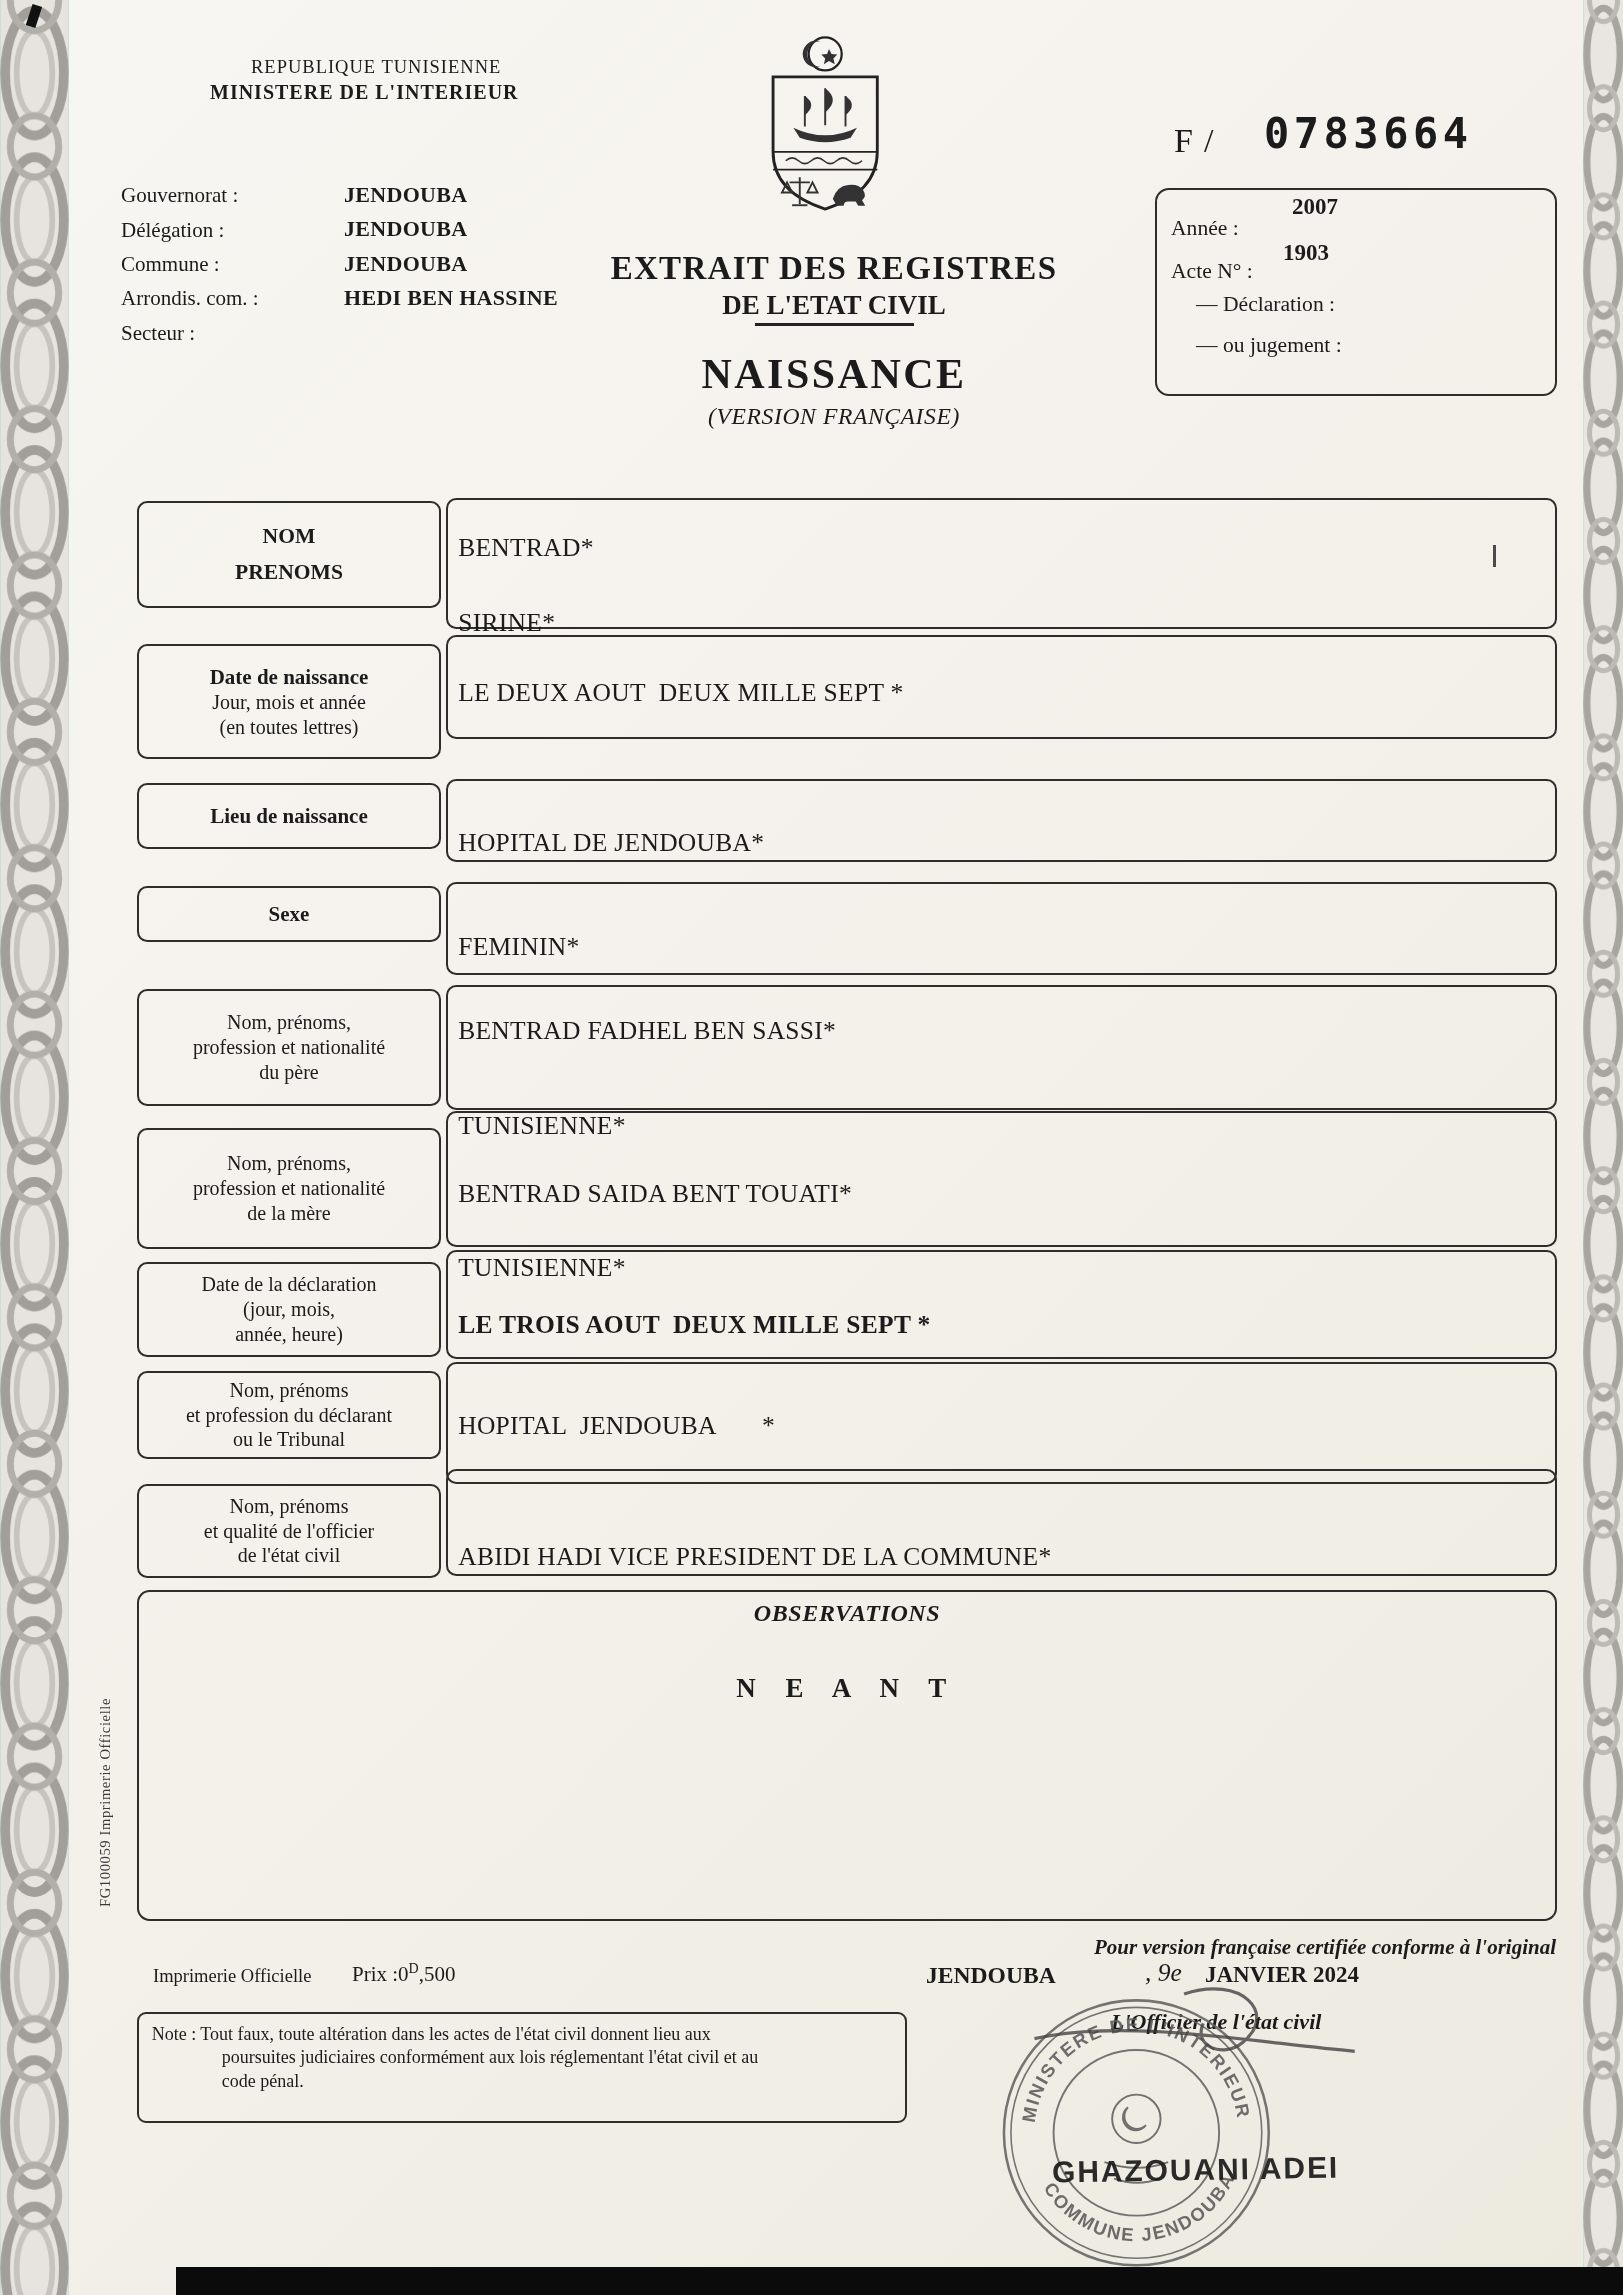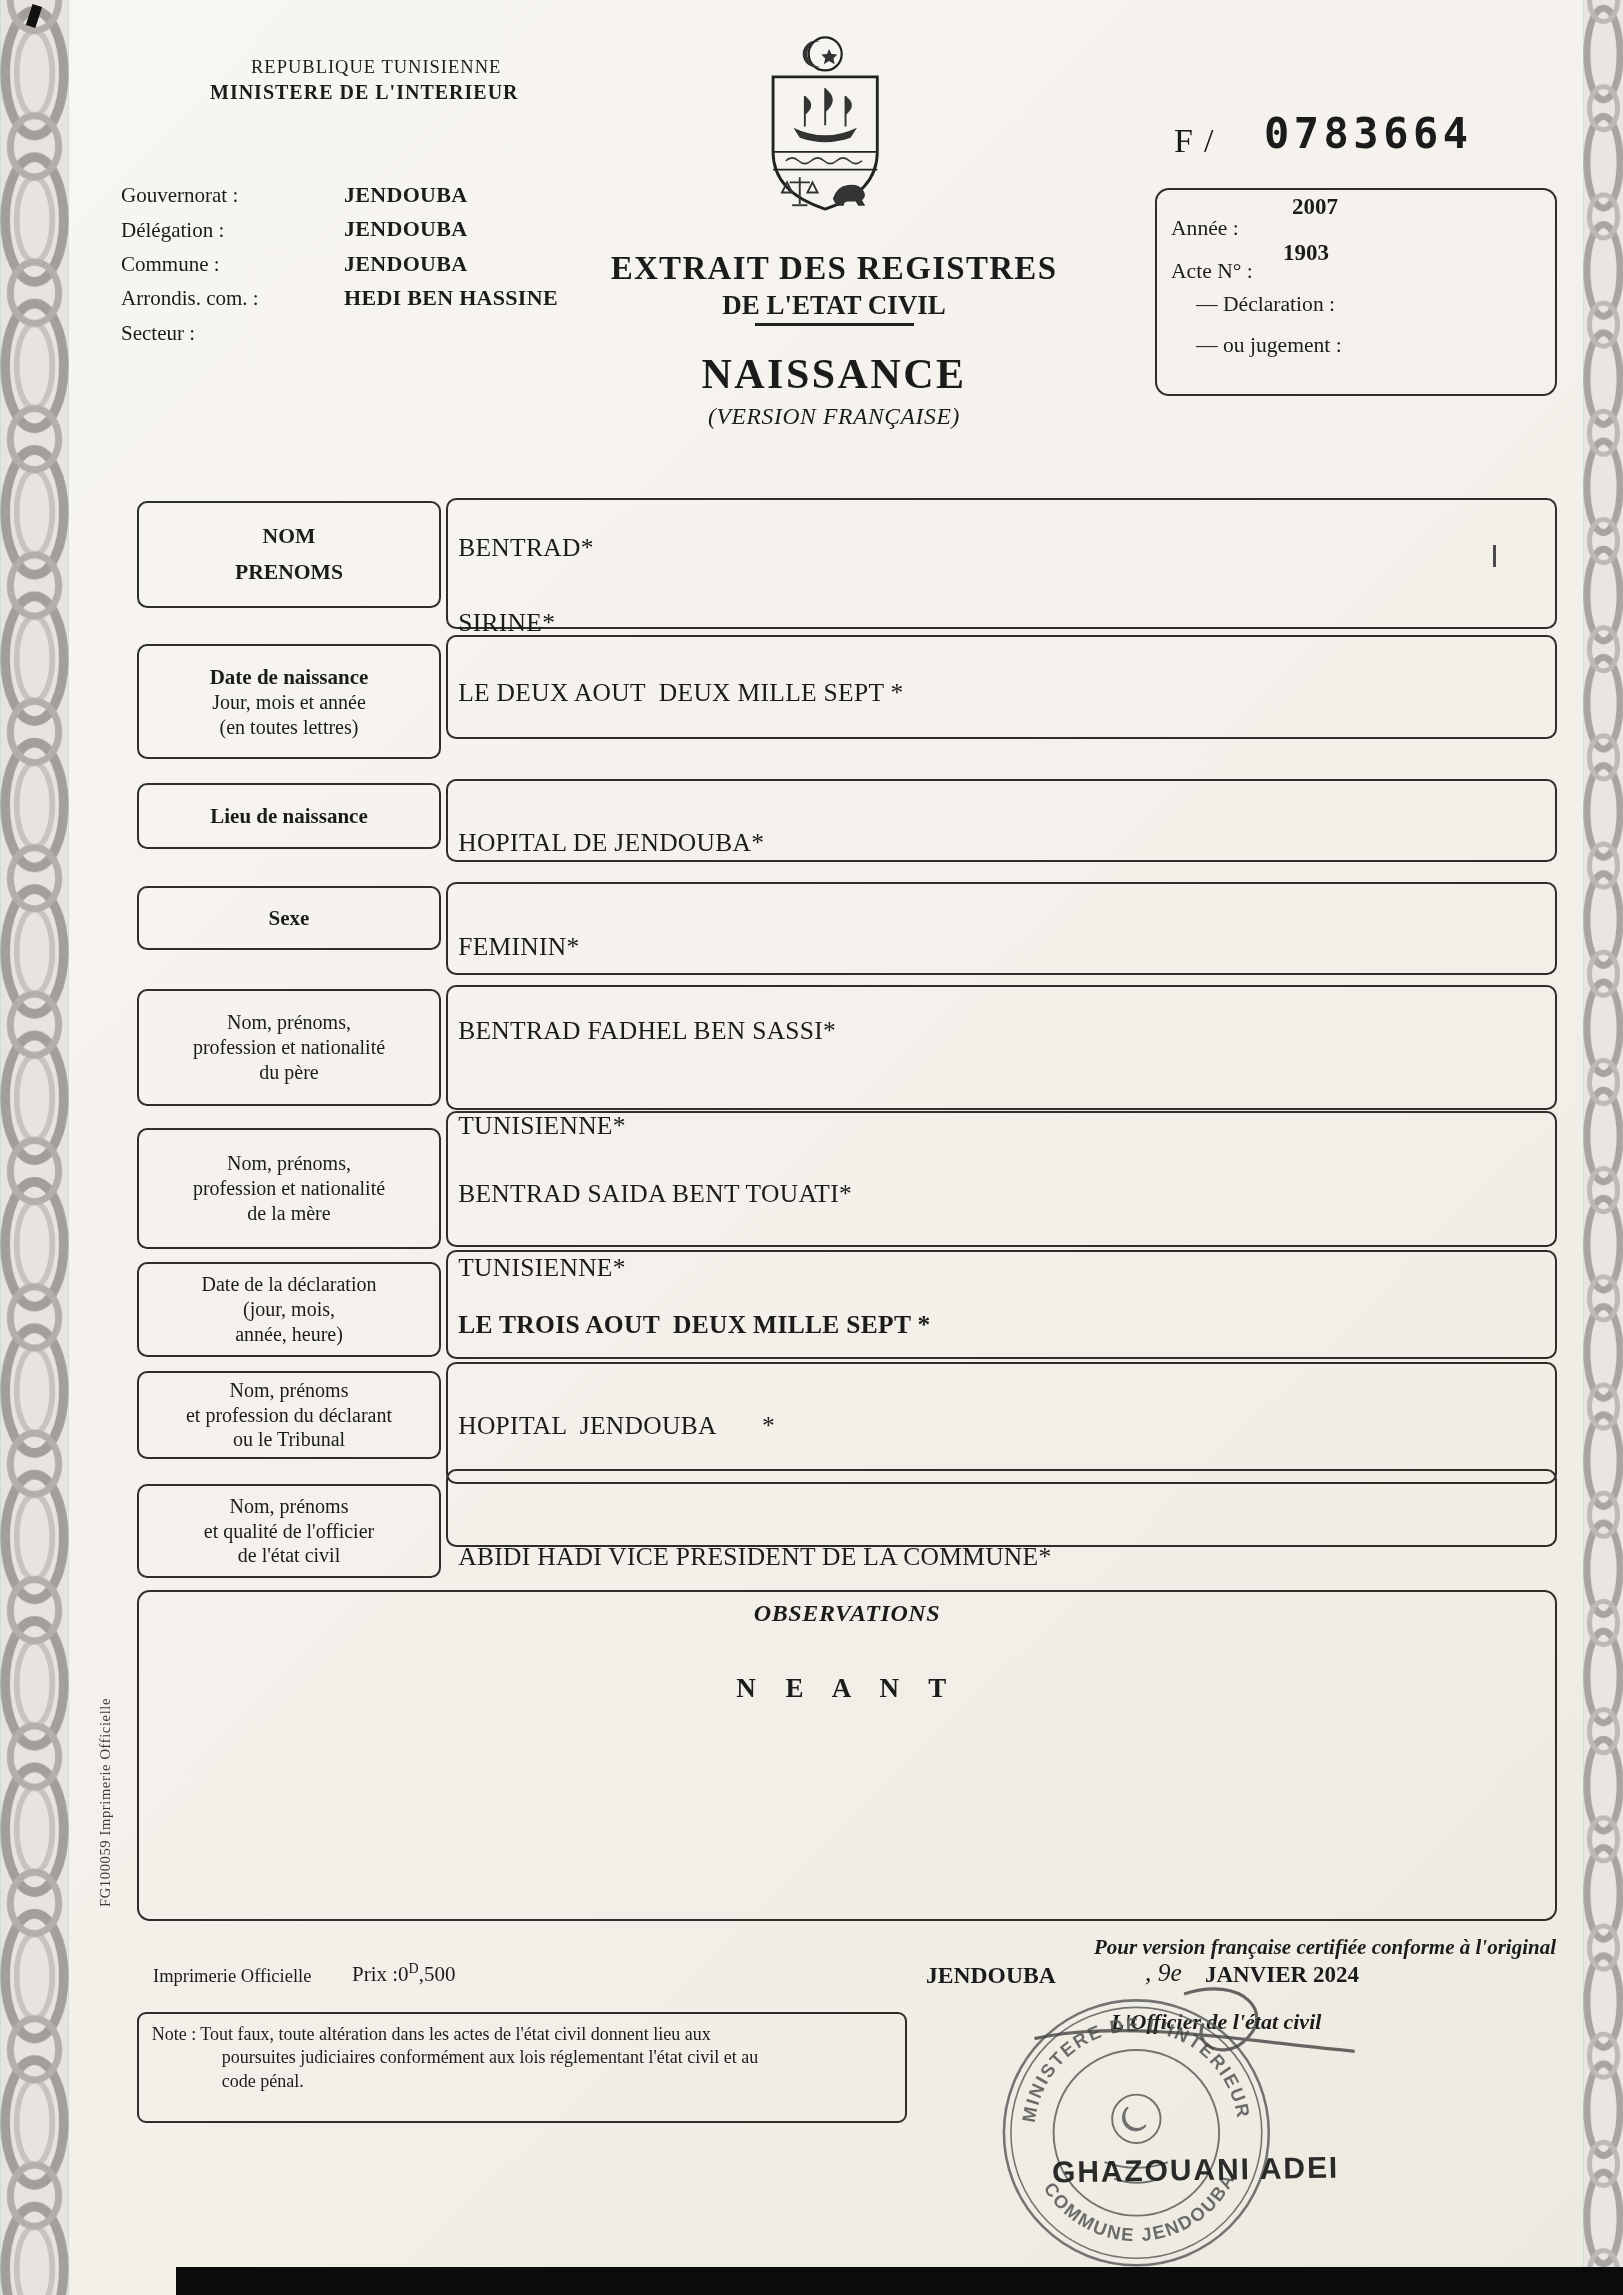--- a/index.html
+++ b/index.html
@@ -149,21 +149,21 @@
     <span class="val" style="top:41px;">LE DEUX AOUT  DEUX MILLE SEPT *</span>
   </div>
 
   <div class="box lbl-box" style="top:783px;height:66px;">
     <span class="lbl b" style="font-size:21px">Lieu de naissance</span>
   </div>
   <div class="box val-box" style="top:779px;height:83px;">
     <span class="val" style="top:47px;">HOPITAL DE JENDOUBA*</span>
   </div>
 
-  <div class="box lbl-box" style="top:886px;height:64px;">
+  <div class="box lbl-box" style="top:886px;height:56px;">
     <span class="lbl b" style="font-size:21px">Sexe</span>
   </div>
   <div class="box val-box" style="top:882px;height:93px;">
     <span class="val" style="top:48px;">FEMININ*</span>
   </div>
 
   <div class="box lbl-box" style="top:989px;height:117px;">
     <span class="lbl">Nom, prénoms,</span>
     <span class="lbl">profession et nationalité</span>
     <span class="lbl">du père</span>
@@ -199,21 +199,21 @@
   </div>
   <div class="box val-box" style="top:1362px;height:122px;">
     <span class="val" style="top:47px;">HOPITAL  JENDOUBA       *</span>
   </div>
 
   <div class="box lbl-box" style="top:1484px;height:94px;">
     <span class="lbl">Nom, prénoms</span>
     <span class="lbl">et qualité de l'officier</span>
     <span class="lbl">de l'état civil</span>
   </div>
-  <div class="box val-box" style="top:1469px;height:78px;">
+  <div class="box val-box" style="top:1469px;height:107px;">
     <span class="val" style="top:71px;">ABIDI HADI VICE PRESIDENT DE LA COMMUNE*</span>
   </div>
 
   <div class="box" style="left:137px;top:1590px;width:1420px;height:331px;border-radius:12.7px;">
     <div class="obs-title">OBSERVATIONS</div>
     <div class="obs-value">N E A N T</div>
   </div>
 
   <div class="abs vert-ref">FG100059   Imprimerie Officielle</div>
 

